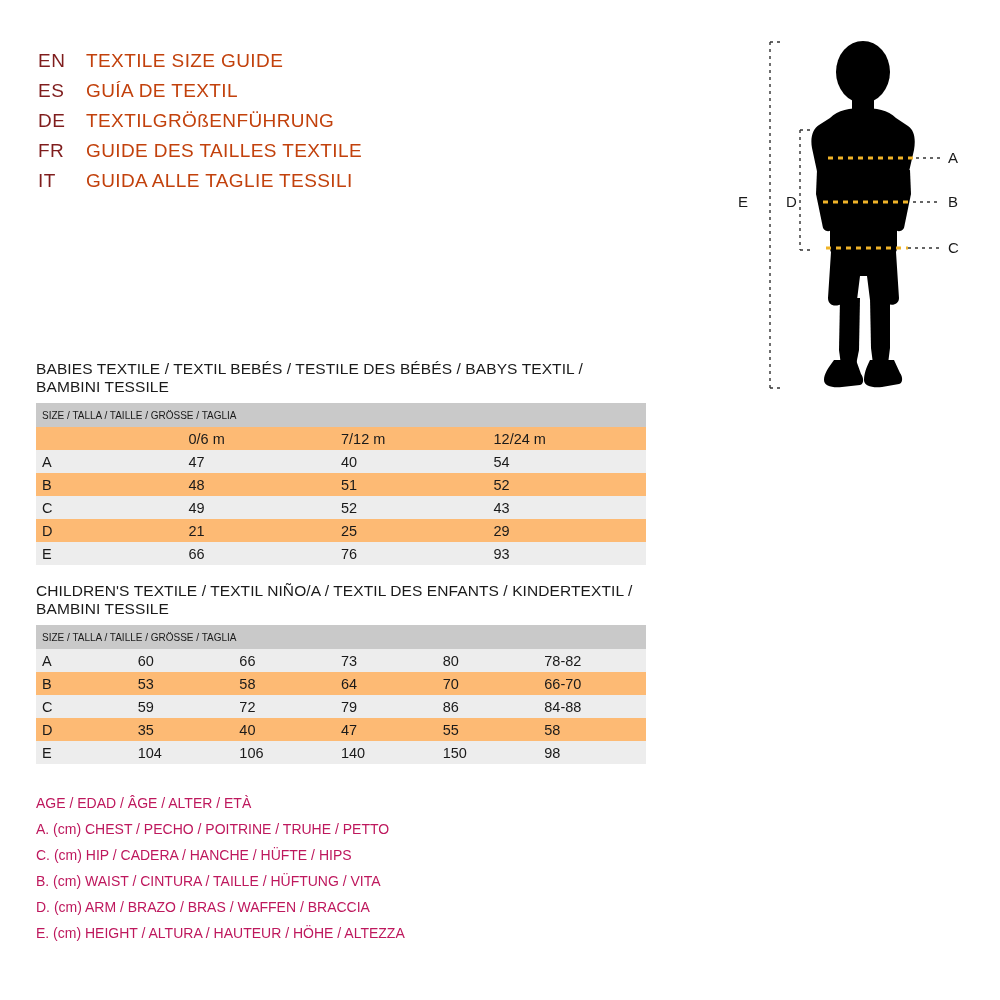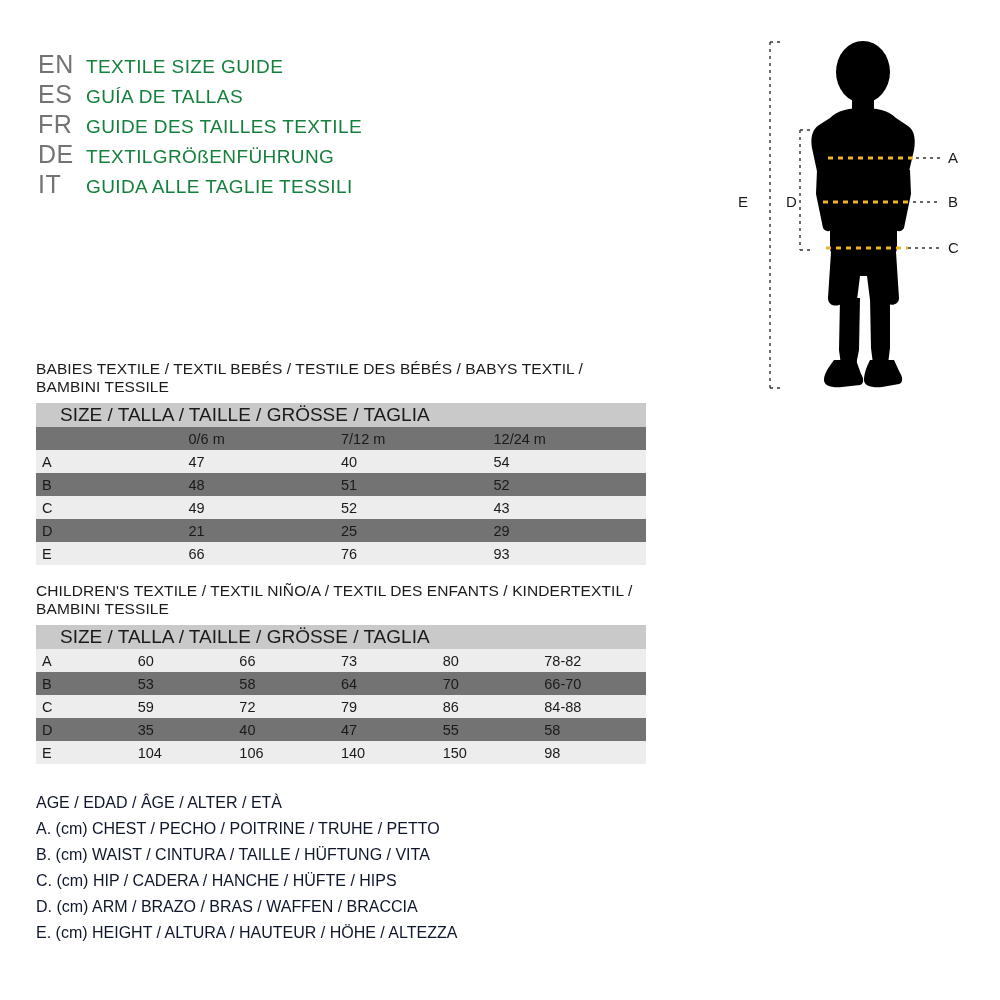--- a/index.html
+++ b/index.html
@@ -8,72 +8,72 @@
     width: 1000px; height: 1000px;
     background: #ffffff;
     font-family: "Liberation Sans", sans-serif;
     color: #1a1a1a;
   }
   .page { position: relative; width: 1000px; height: 1000px; overflow: hidden; }
 
   
   .lang-block { position: absolute; left: 38px; top: 50px; }
   .lang-row { display: flex; align-items: baseline; height: 30px; }
-  .lang-code { width: 48px; font-size: 25px; letter-spacing: .5px; color: #737373; }
-  .lang-text { font-size: 19px; letter-spacing: .4px; color: #15803d; }
+  .lang-code { width: 48px; font-size: 19px; letter-spacing: .5px; color: #7f1d1d; }
+  .lang-text { font-size: 19px; letter-spacing: .4px; color: #c2410c; }
 
   
   .section { position: absolute; left: 36px; width: 610px; }
   .section-title {
     font-size: 15.5px; color: #1a1a1a; margin-bottom: 7px; letter-spacing: .1px; margin-top: 28px;
   }
   table { border-collapse: collapse; width: 610px; table-layout: fixed; }
   table td { font-size: 14.5px; color: #1a1a1a; height: 23px; padding: 0; }
   .hdr-row td {
-    background: #c9c9c9; font-size: 19px; height: 24px; padding-left: 24px;
+    background: #c9c9c9; font-size: 10px; height: 24px; padding-left: 6px;
   }
   .row-alt td { background: #ededed; }
-  .row-plain td { background: #737373; }
+  .row-plain td { background: #fdba74; }
   .c-label { width: 64px; padding-left: 6px; }
   .c-val { text-align: left; }
 
   
   .babies .c-val { width: 112px; }
   
   .children .c-val { width: 110px; }
 
   
   .legend { position: absolute; left: 36px; top: 790px; }
-  .legend-row { font-size: 16px; line-height: 26px; color: #0f172a; }
+  .legend-row { font-size: 14px; line-height: 26px; color: #be185d; }
 
   
   .figure { position: absolute; left: 700px; top: 30px; width: 290px; height: 390px; }
   .figure svg { display: block; }
 </style>
 </head>
 <body>
 
 <div class="page">
 
   <div class="lang-block">
     <div class="lang-row">
       <span class="lang-code">EN</span>
       <span class="lang-text">TEXTILE SIZE GUIDE</span>
     </div>
     <div class="lang-row">
       <span class="lang-code">ES</span>
-      <span class="lang-text">GUÍA DE TALLAS</span>
+      <span class="lang-text">GUÍA DE TEXTIL</span>
+    </div>
+    <div class="lang-row">
+      <span class="lang-code">DE</span>
+      <span class="lang-text">TEXTILGRÖßENFÜHRUNG</span>
     </div>
     <div class="lang-row">
       <span class="lang-code">FR</span>
       <span class="lang-text">GUIDE DES TAILLES TEXTILE</span>
-    </div>
-    <div class="lang-row">
-      <span class="lang-code">DE</span>
-      <span class="lang-text">TEXTILGRÖßENFÜHRUNG</span>
     </div>
     <div class="lang-row">
       <span class="lang-code">IT</span>
       <span class="lang-text">GUIDA ALLE TAGLIE TESSILI</span>
     </div>
   </div>
 
   <div class="section babies" style="top:332px;">
     <div class="section-title">BABIES TEXTILE / TEXTIL BEBÉS / TESTILE DES BÉBÉS / BABYS TEXTIL / BAMBINI TESSILE</div>
     <table>
@@ -168,22 +168,22 @@
         <td class="c-val">150</td>
         <td class="c-val">98</td>
       </tr>
     </tbody>
       </table>
   </div>
 
   <div class="legend">
     <div class="legend-row">AGE / EDAD / ÂGE / ALTER / ETÀ</div>
     <div class="legend-row">A. (cm) CHEST / PECHO / POITRINE / TRUHE / PETTO</div>
+    <div class="legend-row">C. (cm) HIP / CADERA / HANCHE / HÜFTE / HIPS</div>
     <div class="legend-row">B. (cm) WAIST / CINTURA / TAILLE / HÜFTUNG / VITA</div>
-    <div class="legend-row">C. (cm) HIP / CADERA / HANCHE / HÜFTE / HIPS</div>
     <div class="legend-row">D. (cm) ARM / BRAZO / BRAS / WAFFEN / BRACCIA</div>
     <div class="legend-row">E. (cm) HEIGHT / ALTURA / HAUTEUR / HÖHE / ALTEZZA</div>
   </div>
 
   <div class="figure">
     <svg width="290" height="390" viewBox="0 0 290 390" xmlns="http://www.w3.org/2000/svg">
 
       <g fill="#000000">
 
         <ellipse cx="163" cy="42" rx="27" ry="31"></ellipse>

